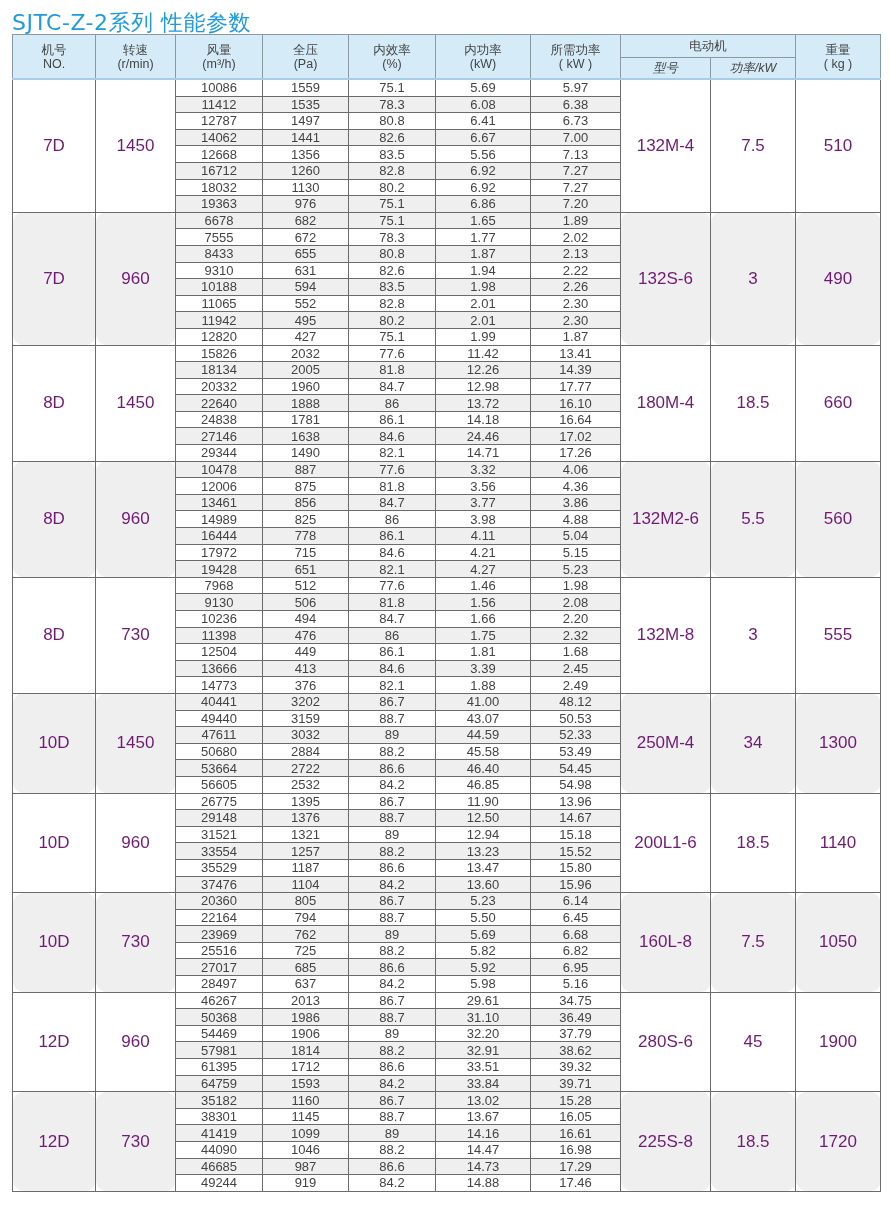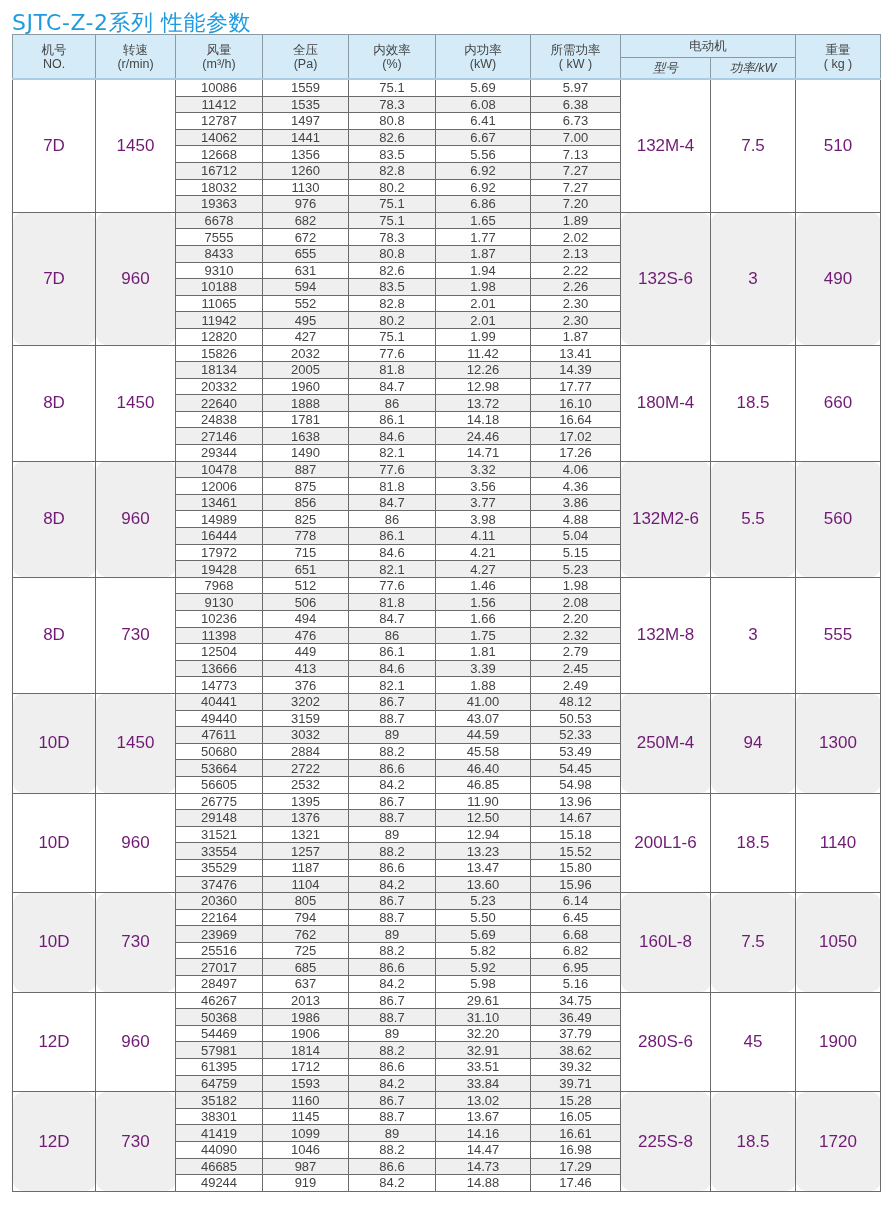--- a/index.html
+++ b/index.html
@@ -315,21 +315,21 @@
         <td class="inner g">476</td>
         <td class="inner g">86</td>
         <td class="inner g">1.75</td>
         <td class="inner g">2.32</td>
       </tr>
       <tr class="g-white">
         <td class="inner w">12504</td>
         <td class="inner w">449</td>
         <td class="inner w">86.1</td>
         <td class="inner w">1.81</td>
-        <td class="inner w">2.79</td>
+        <td class="inner w">1.68</td>
       </tr>
       <tr class="g-white">
         <td class="inner g">13666</td>
         <td class="inner g">413</td>
         <td class="inner g">84.6</td>
         <td class="inner g">3.39</td>
         <td class="inner g">2.45</td>
       </tr>
       <tr class="g-white">
         <td class="inner w">14773</td>
@@ -340,21 +340,21 @@
       </tr>
       <tr class="g-gray">
         <td class="grp" rowspan="6">10D</td>
         <td class="grp" rowspan="6">1450</td>
         <td class="inner g">40441</td>
         <td class="inner g">3202</td>
         <td class="inner g">86.7</td>
         <td class="inner g">41.00</td>
         <td class="inner g">48.12</td>
         <td class="grp" rowspan="6">250M-4</td>
-        <td class="grp" rowspan="6">94</td>
+        <td class="grp" rowspan="6">34</td>
         <td class="grp" rowspan="6">1300</td>
       </tr>
       <tr class="g-gray">
         <td class="inner w">49440</td>
         <td class="inner w">3159</td>
         <td class="inner w">88.7</td>
         <td class="inner w">43.07</td>
         <td class="inner w">50.53</td>
       </tr>
       <tr class="g-gray">

